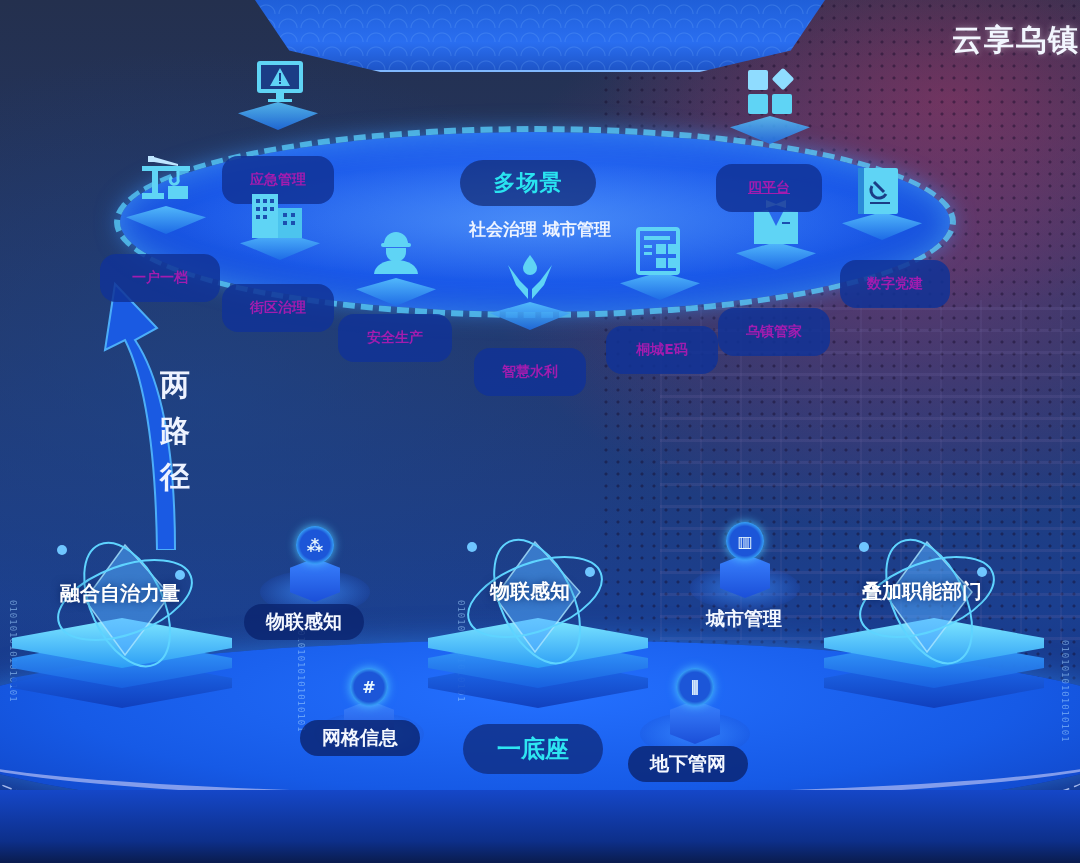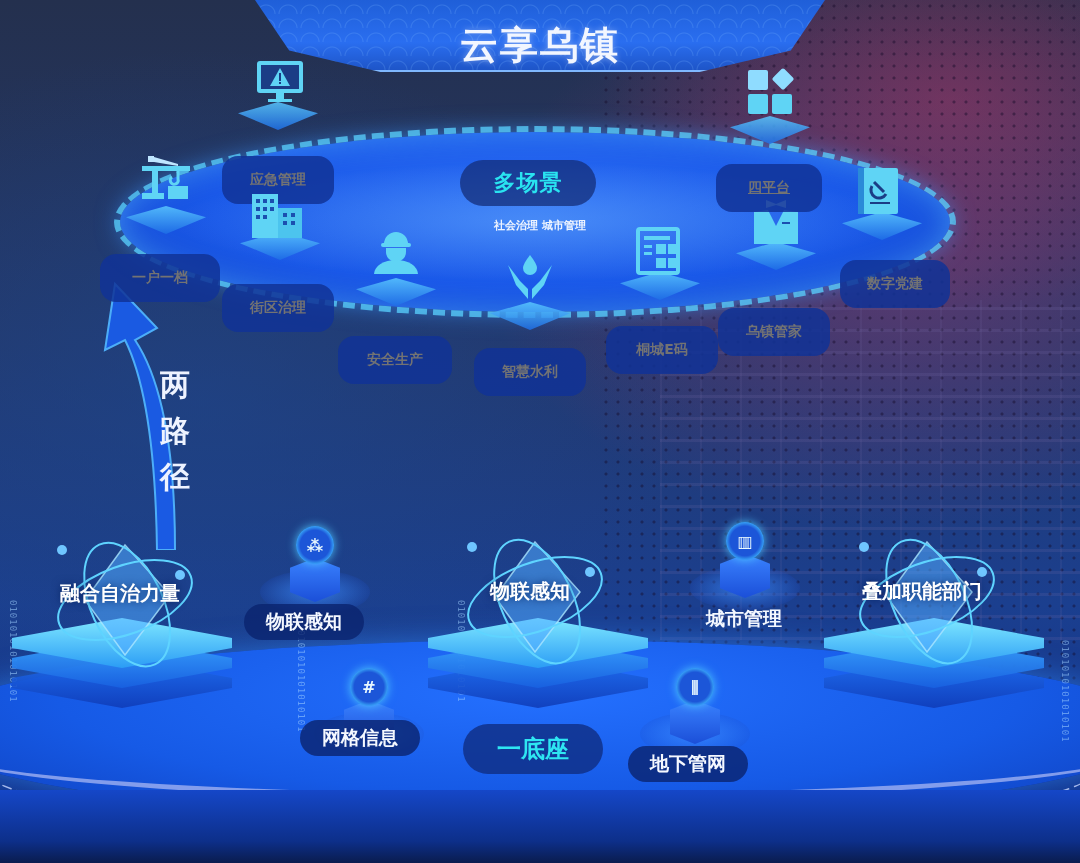--- a/index.html
+++ b/index.html
@@ -35,22 +35,22 @@
     background: linear-gradient(180deg, #1f5fd8 0%, #2a6ef0 60%, #1e55c8 100%);
     clip-path: polygon(0 0, 100% 0, 94% 70%, 78% 100%, 22% 100%, 6% 70%);
     border-bottom: 2px solid #7fb8ff;
   }
   .title-banner::after {
     content: ""; position: absolute; inset: 0;
     background-image: radial-gradient(circle at 50% 100%, transparent 8px, rgba(120,180,255,0.25) 9px, transparent 10px);
     background-size: 22px 14px;
   }
   .title-text {
-    position: absolute; left: 0; width: 1080px; top: 20px; text-align: center;
-    font-size: 38px; font-weight: bold; letter-spacing: 2px; color: #f2f6ff;
+    position: absolute; left: 0; width: 1080px; top: 20px; text-align: right;
+    font-size: 30px; font-weight: bold; letter-spacing: 2px; color: #f2f6ff;
     text-shadow: 0 0 6px rgba(255,255,255,0.4);
     z-index: 3;
   }
 
   
   .scene-disc {
     position: absolute; left: 120px; top: 132px; width: 830px; height: 180px;
     border-radius: 50%;
     background: radial-gradient(ellipse at 50% 40%, #2b6df5 0%, #1a58e8 55%, #1244c6 100%);
     box-shadow: 0 0 24px rgba(60,150,255,0.7), inset 0 0 30px rgba(100,200,255,0.45);
@@ -65,39 +65,39 @@
   }
   .center-pill {
     position: absolute; left: 460px; top: 160px; width: 136px; height: 46px;
     border-radius: 23px; background: rgba(20,45,120,0.75);
     display: flex; align-items: center; justify-content: center;
     font-size: 22px; color: #29e3f0; font-weight: bold; letter-spacing: 1px;
     z-index: 3;
   }
   .center-sub {
     position: absolute; left: 440px; top: 218px; width: 200px; text-align: center;
-    font-size: 11px; font-weight: bold; color: #eef4ff; z-index: 3;
+    font-size: 17px; font-weight: bold; color: #eef4ff; z-index: 3;
   }
 
   
   .pedestal {
     position: absolute; width: 80px; height: 28px; z-index: 2;
     background: linear-gradient(180deg, rgba(90,200,255,0.85), rgba(30,110,230,0.85));
     clip-path: polygon(50% 0, 100% 40%, 50% 100%, 0 40%);
     box-shadow: 0 0 12px rgba(80,200,255,0.8);
   }
   .icon-box {
     position: absolute; width: 56px; height: 50px; z-index: 3;
     display: flex; align-items: center; justify-content: center;
   }
   .label-pill {
     position: absolute; height: 48px; border-radius: 16px;
     background: rgba(16,50,150,0.85);
     display: flex; align-items: center; justify-content: center;
-    font-size: 14px; font-weight: bold; color: #737373; z-index: 3;
+    font-size: 14px; font-weight: bold; color: #a21caf; z-index: 3;
     padding: 0 18px;
   }
 
   
   .arrow-svg { position: absolute; left: 95px; top: 280px; z-index: 2; }
   .vert-text {
     position: absolute; left: 150px; top: 362px; width: 50px;
     font-size: 30px; font-weight: bold; line-height: 46px; text-align: center;
     color: #eef3ff; z-index: 3;
   }
@@ -250,21 +250,21 @@
 <div>
   <div class="pedestal" style="left:356px;top:278px;"></div>
   <div class="icon-box" style="left:368px;top:226px;">
     <svg width="52" height="50" viewBox="0 0 52 50">
         <path d="M14 18 a12 12 0 0 1 24 0 z" fill="#5fd4f5"></path>
         <rect x="11" y="17" width="30" height="4" rx="2" fill="#5fd4f5"></rect>
         <path d="M16 22 h20 v4 a10 10 0 0 1 -20 0 z" fill="#5fd4f5"></path>
         <path d="M4 48 a22 14 0 0 1 44 0 z" fill="#5fd4f5"></path>
       </svg>
   </div>
-  <div class="label-pill" style="left:338px;top:336px;width:114px;">安全生产</div>
+  <div class="label-pill" style="left:338px;top:314px;width:114px;">安全生产</div>
 </div>
 
 <div>
   <div class="pedestal" style="left:490px;top:302px;"></div>
   <div class="icon-box" style="left:502px;top:252px;">
     <svg width="56" height="52" viewBox="0 0 56 52">
         <path d="M28 4 q7 9 7 13 a7 7 0 0 1 -14 0 q0 -4 7 -13 z" fill="#5fd4f5"></path>
         <path d="M6 14 l8 20 l12 14 v-10 l-8 -8 z" fill="#5fd4f5"></path>
         <path d="M50 14 l-8 20 l-12 14 v-10 l8 -8 z" fill="#5fd4f5"></path>
       </svg>

